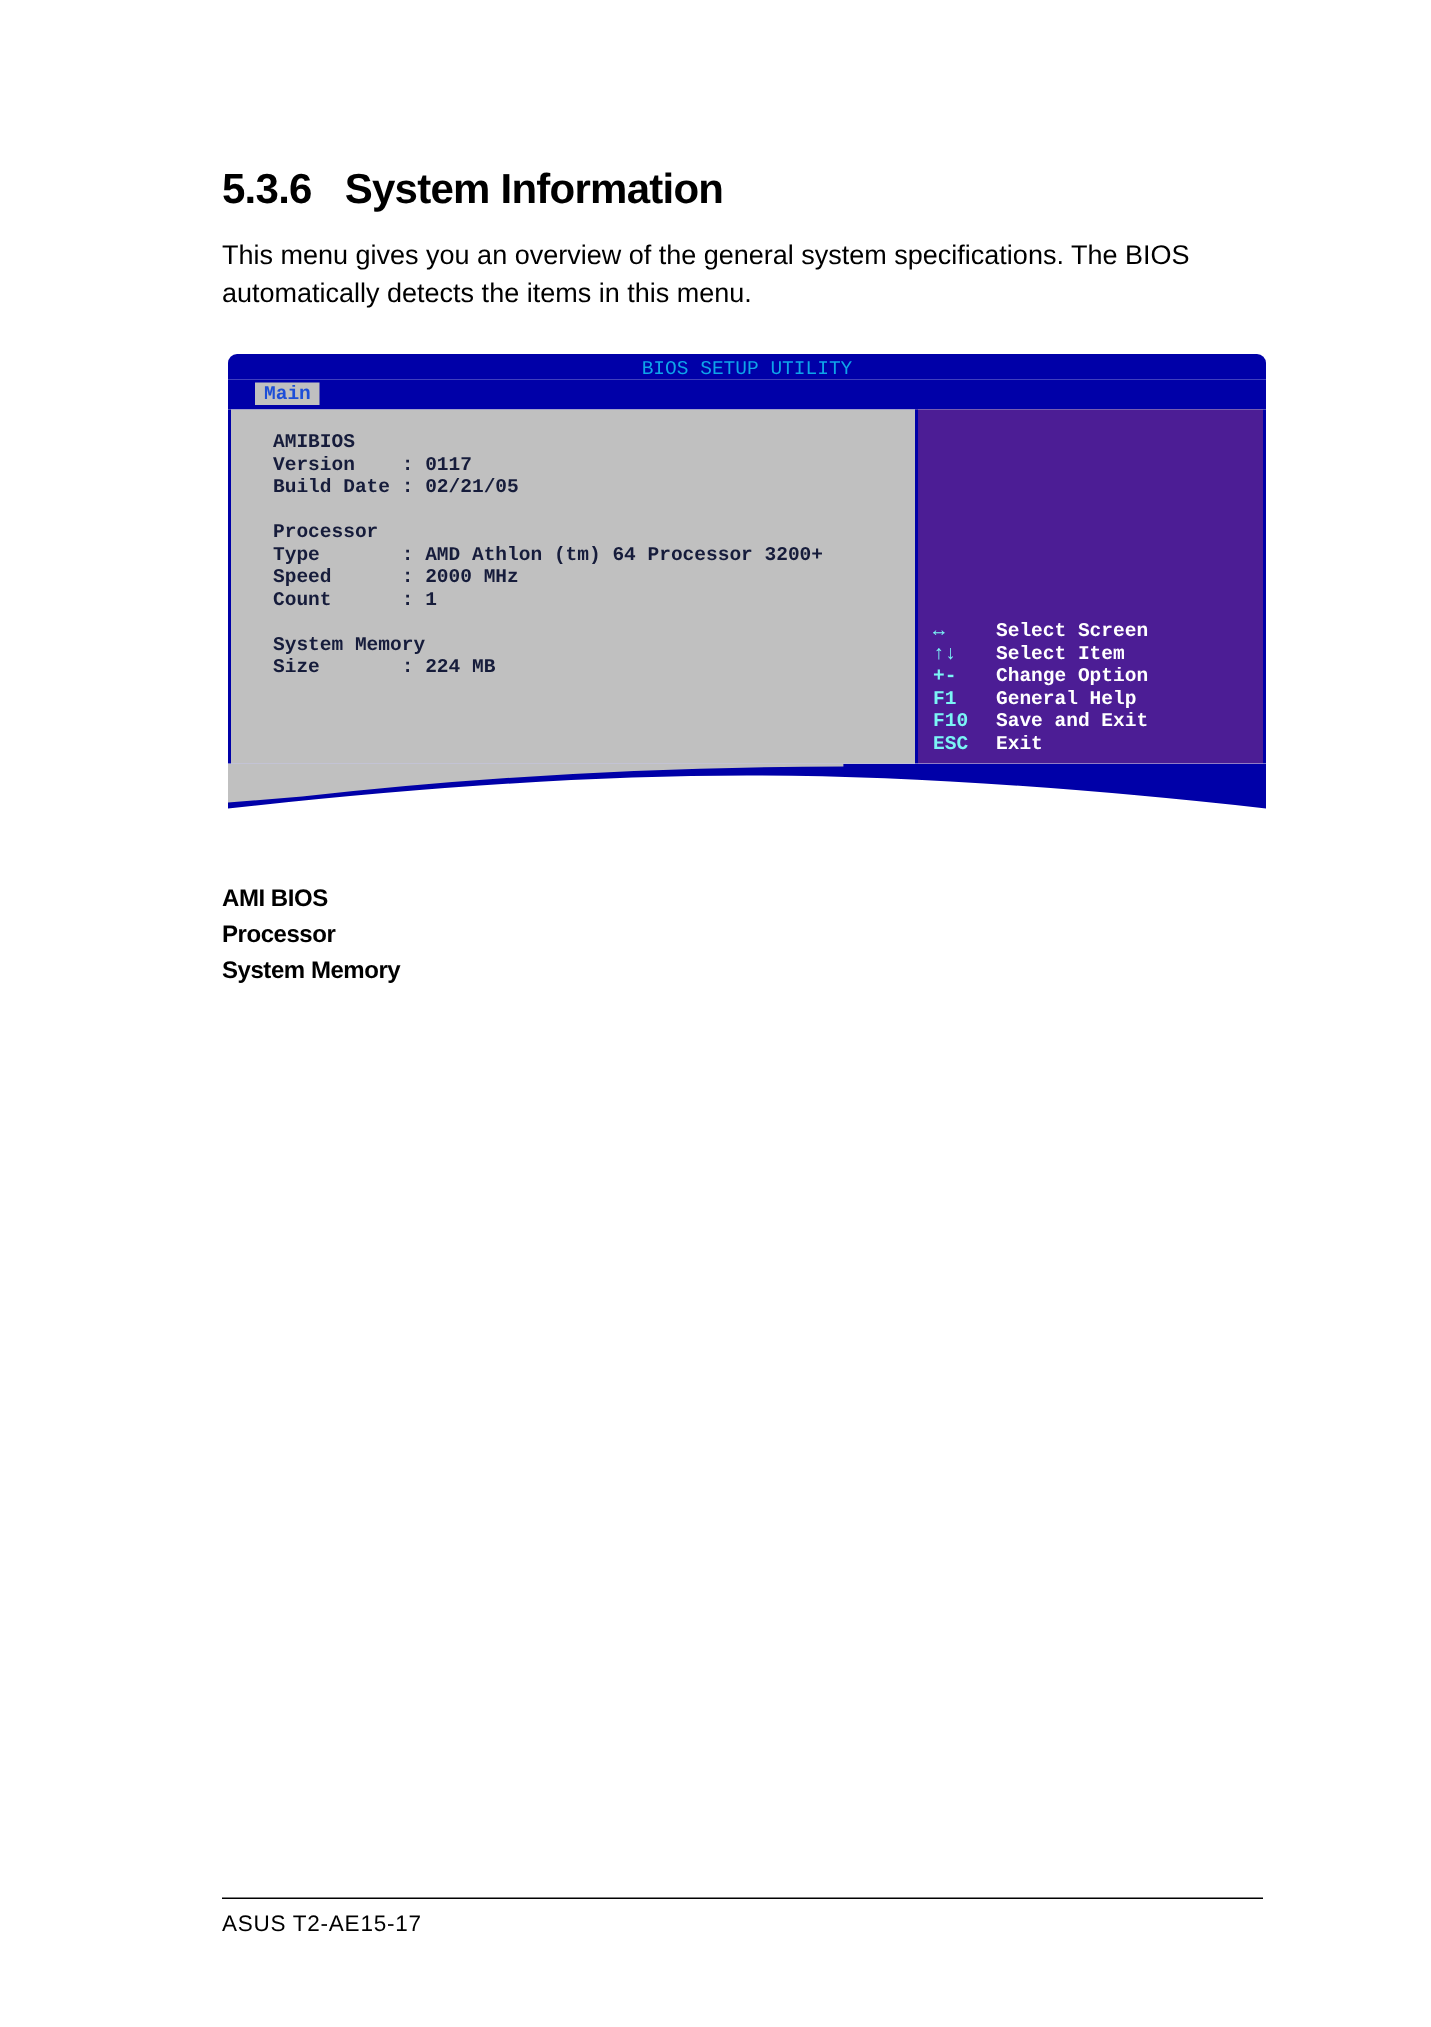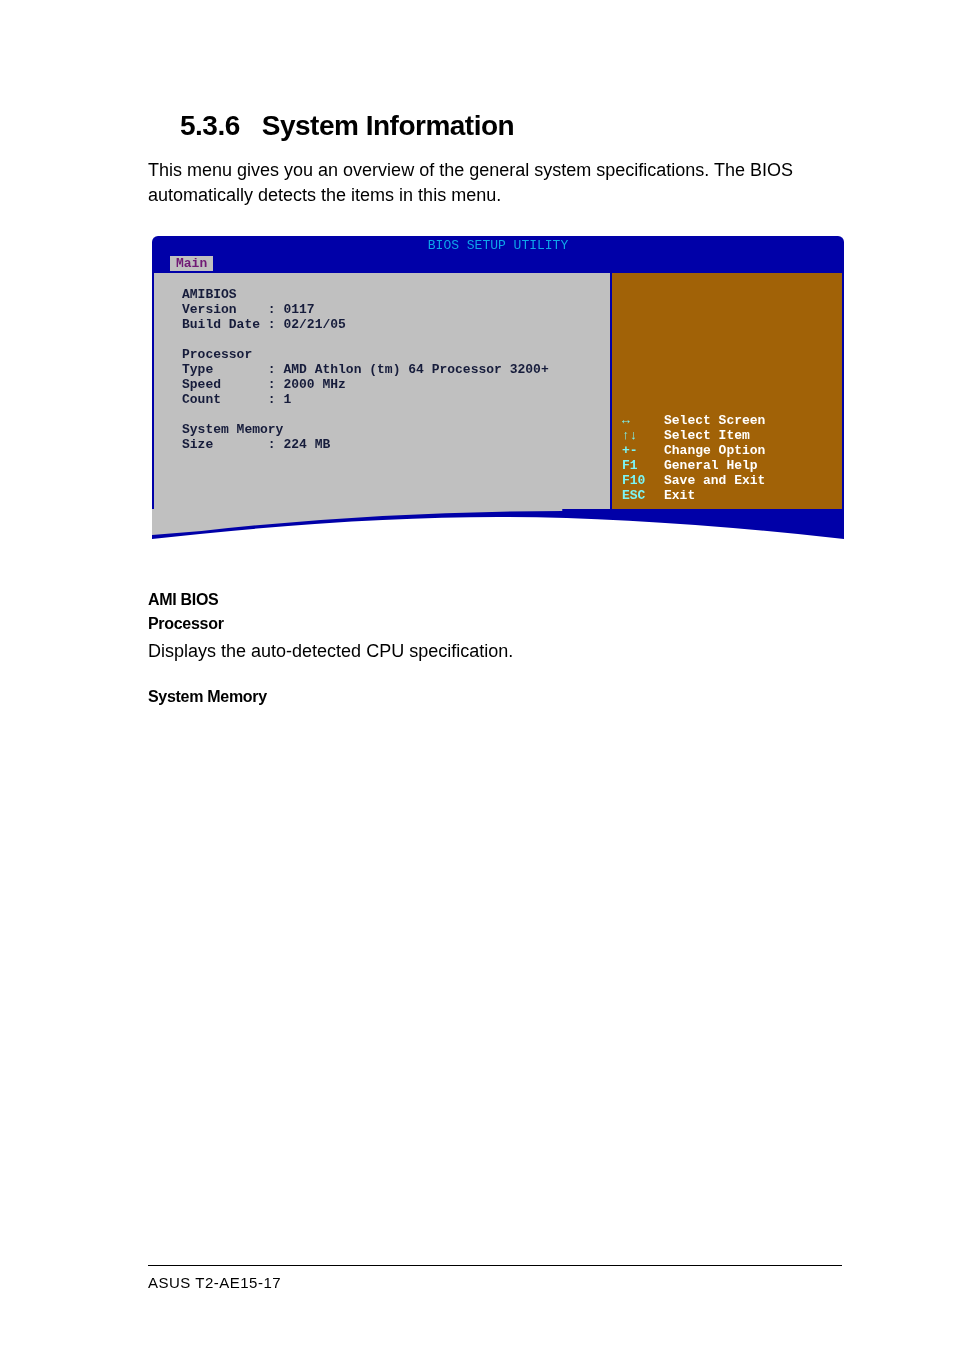--- a/index.html
+++ b/index.html
@@ -16,21 +16,20 @@
   h1.section-title {
     font-family: Verdana, Georgia, sans-serif;
     font-size: 28px;
     font-weight: bold;
     margin: 0 0 16px 0;
     letter-spacing: -0.5px;
   }
   .section-number {
     display: inline-block;
     margin-right: 22px;
-    margin-left: 32px;
   }
   p.body {
     font-size: 18px;
     line-height: 1.4;
     margin: 0 0 28px 0;
   }
   h2.sub {
     font-family: Verdana, Georgia, sans-serif;
     font-size: 16px;
     font-weight: bold;
@@ -53,21 +52,21 @@
     font-weight: normal;
     font-size: 13px;
     text-align: center;
     padding: 2px 0 0 0;
     border-top-left-radius: 6px;
     border-top-right-radius: 6px;
   }
   .bios-tab {
     display: inline-block;
     background: #C0C0C0;
-    color: #701a75;
+    color: #1d4ed8;
     font-family: "Courier New", monospace;
     font-weight: bold;
     font-size: 13px;
     padding: 0 6px;
     margin-left: 18px;
     margin-top: -1px;
   }
   .bios-header-row2 {
     background: #0000A8;
     text-align: left;
@@ -86,21 +85,21 @@
     position: relative;
   }
   .bios-main {
     flex: 1;
     padding: 14px 10px 14px 28px;
     white-space: pre;
     overflow: hidden;
   }
   .bios-side {
     width: 232px;
-    background: #a16207;
+    background: #4c1d95;
     color: #fff;
     padding: 140px 4px 8px 10px;
     white-space: pre;
     border-left: 2px solid #0000A8;
   }
   .nav-key { color: #7BF5F5; display: inline-block; width: 42px; }
   .nav-label { color: #fff; }
   .bios-curve {
     background: #fff;
     position: relative;
@@ -166,21 +165,20 @@
       <svg viewBox="0 0 700 34" preserveAspectRatio="none">
         <path d="M0,0 L700,0 L700,30 Q500,8 350,8 Q200,8 0,30 Z" fill="#0000A8"></path>
         <path d="M0,0 L415,0 L415,2 Q230,2 50,22 L0,26 Z" fill="#C0C0C0"></path>
       </svg>
     </div>
   </div>
 
   <h2 class="sub">AMI BIOS</h2>
 
   <h2 class="sub">Processor</h2>
-  <p class="bodysm">Displays the auto-detected CPU specification.</p>
 
   <h2 class="sub">System Memory</h2>
 </div>
 
 <div class="footer-wrap">
   <div class="divider"></div>
   <div class="footer">
     <span>ASUS T2-AE1</span>
     <span>5-17</span>
   </div>

